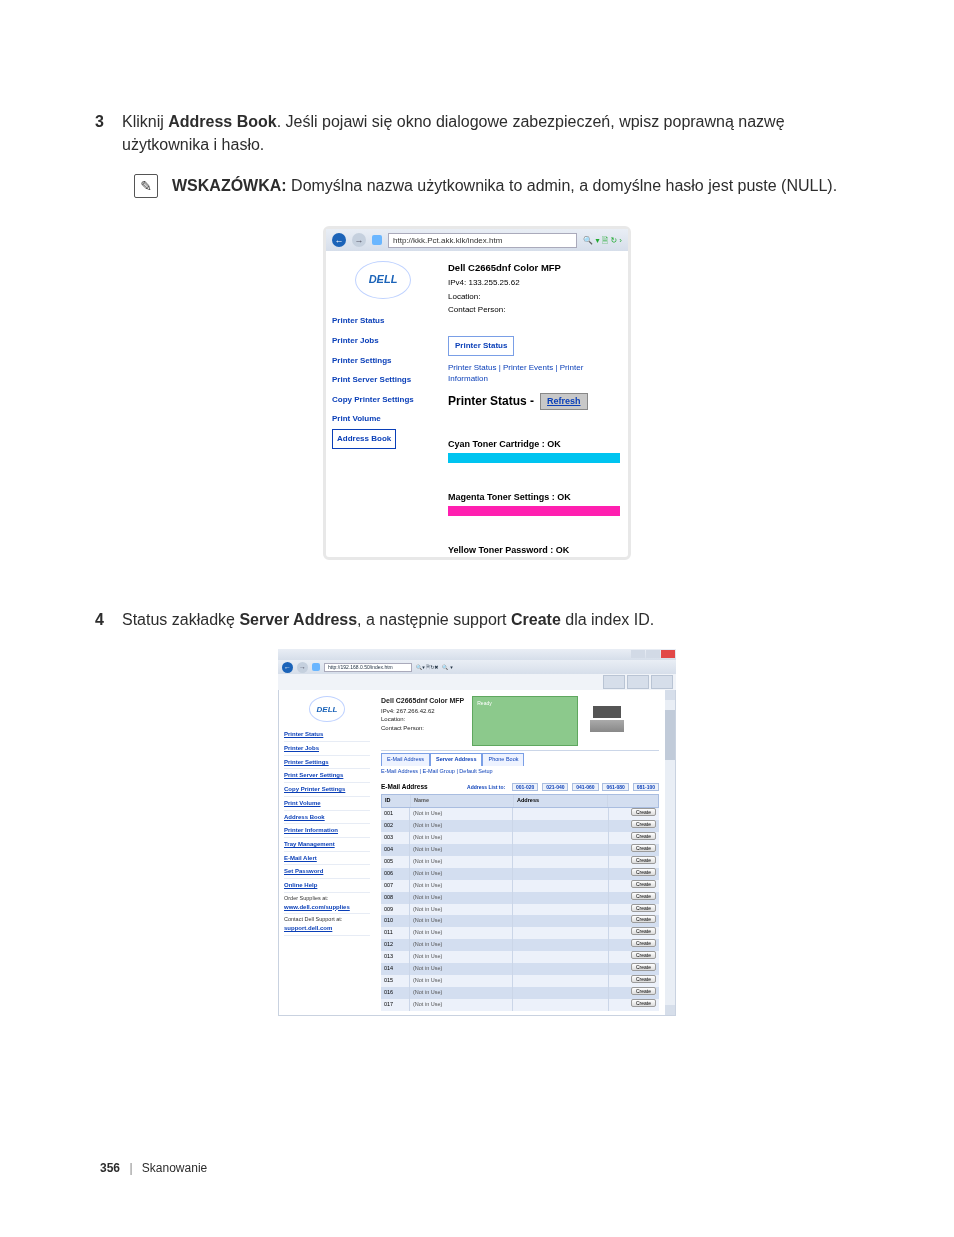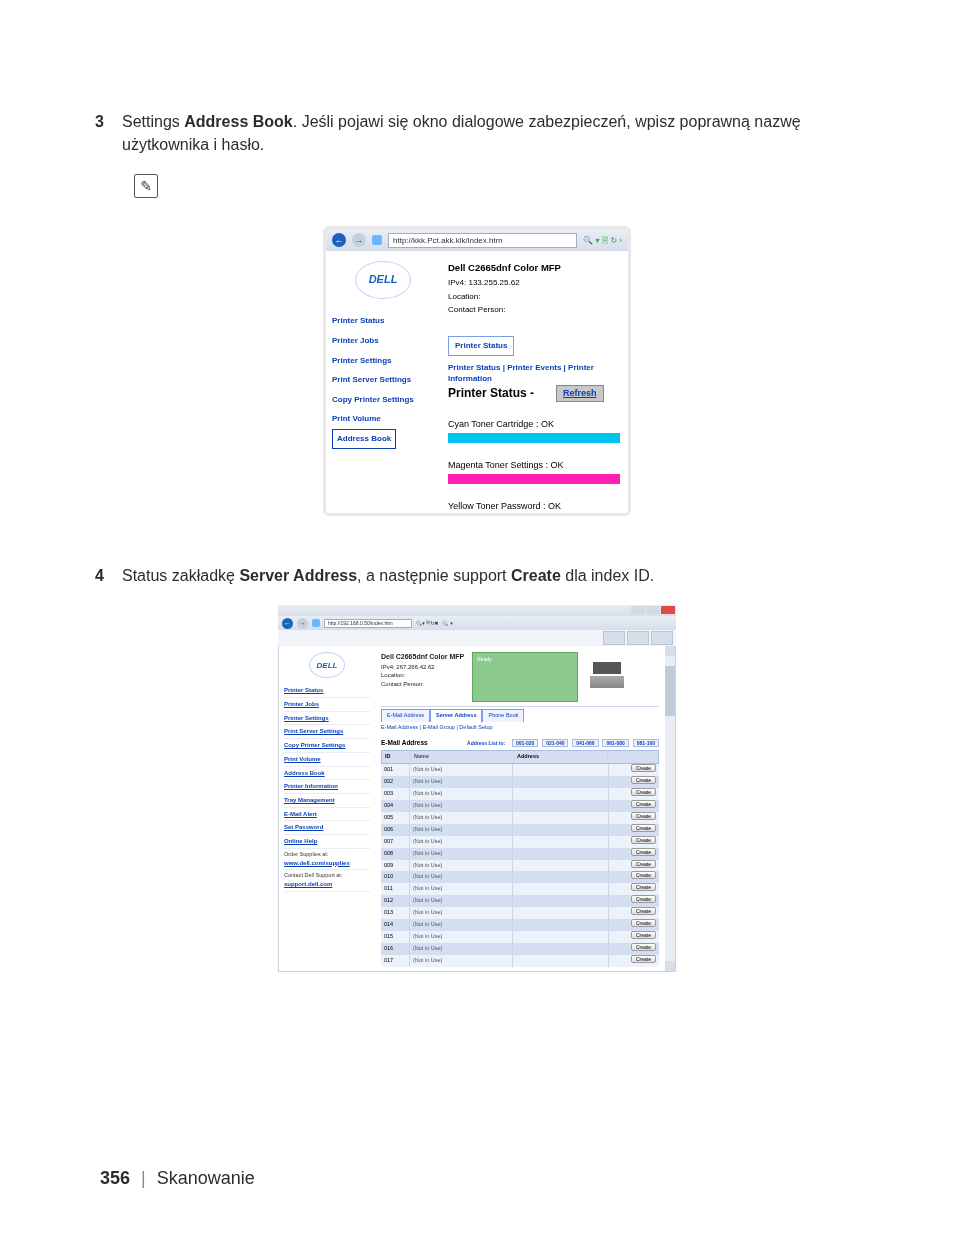--- a/index.html
+++ b/index.html
@@ -29,25 +29,25 @@
   .shot1 .side .logo{width:54px;height:36px;border:1px solid #bfd2ff;border-radius:50%;
     margin:2px auto 12px auto;display:flex;align-items:center;justify-content:center;
     color:#1b63b8;font-weight:700;font-size:11px;font-style:italic}
   .shot1 .side .item{padding:4px 0}
   .shot1 .side .sel{border:1px solid #0a3fb8;padding:3px 4px;display:inline-block}
   .shot1 .main{flex:1;padding:10px 8px 0 8px;font-size:8px;color:#000}
   .shot1 .main .title{font-weight:700;font-size:9.5px;margin-bottom:2px}
   .shot1 .main .row{margin-bottom:2px}
   .shot1 .tabbox{border:1px solid #7a9fe6;padding:3px 6px;display:inline-block;
     color:#0a3fb8;font-weight:700;margin:18px 0 6px 0}
-  .shot1 .crumbs{color:#0a3fb8;font-weight:700;}
-  .shot1 .h2{font-size:12px;font-weight:700;display:flex;align-items:center;gap:22px}
+  .shot1 .crumbs{color:#0a3fb8;font-weight:400;margin-bottom:8px}
+  .shot1 .h2{font-size:12px;font-weight:700;display:flex;align-items:center;gap:6px}
   .shot1 .refresh{background:#c8c8c8;border:1px solid #888;padding:1px 6px;
     font-size:9px;color:#0a3fb8;text-decoration:underline}
-  .shot1 .toner{margin-top:16px;font-size:9px;font-weight:400}
+  .shot1 .toner{margin-top:28px;font-size:9px;font-weight:700}
   .shot1 .bar{height:10px;margin:2px 0 8px 0}
   .shot1 .cy{background:#00c4f0}.shot1 .mg{background:#ff1fb0}
 
   
   .shot2{width:398px;font-size:6px;color:#000}
   .shot2 .titlebar{height:11px;background:linear-gradient(#e9eef5,#d6deea);display:flex;justify-content:flex-end}
   .shot2 .winbtns span{display:inline-block;width:14px;height:8px;margin:1px 1px 0 0}
   .shot2 .winbtns .a{background:#d2dae6}.shot2 .winbtns .b{background:#d2dae6}.shot2 .winbtns .c{background:#e24848}
   .shot2 .addrbar{height:14px;background:linear-gradient(#e9eef5,#d6deea);
     display:flex;align-items:center;gap:4px;padding:0 4px;font-size:5px;color:#234}
@@ -91,38 +91,41 @@
   .shot2 .tbl .c-name{width:96px;padding:2px 3px;border-right:1px solid #cbd6e8;color:#555}
   .shot2 .tbl .c-addr{flex:1;padding:2px 3px;border-right:1px solid #cbd6e8}
   .shot2 .tbl .c-act{width:44px;padding:1px 3px;text-align:right}
   .shot2 .btn{background:linear-gradient(#fefefe,#dcdcdc);border:1px solid #9a9a9a;
     border-radius:2px;padding:0 4px;font-size:5px}
   .shot2 .bar1{height:1px;background:#cbd6e8;margin:0 6px}
   .scrollbar{width:10px;background:#e9eef5;display:flex;flex-direction:column}
   .scrollbar .thumb{background:#c1cbd9;flex:0 0 50px;margin-top:10px}
   .scrollbar .arr{height:10px;background:#d6deea}
 
-  .footer{position:absolute;bottom:46px;left:100px;font-size:18px}
+  .footer{position:absolute;bottom:60px;left:100px;font-size:12px}
   .footer .pg{font-weight:700}
   .footer .sep{color:#888;margin:0 6px}
 </style>
 </head>
 <body>
 
 <div class="page">
 
   <div class="step">
     <div class="step-num">3</div>
     <div class="step-body">
-      <span>Settings </span><b>Address Book</b><span>. Jeśli pojawi się okno dialogowe zabezpieczeń, wpisz poprawną nazwę użytkownika i hasło.</span>
+      <span>Kliknij </span><b>Address Book</b><span>. Jeśli pojawi się okno dialogowe zabezpieczeń, wpisz poprawną nazwę użytkownika i hasło.</span>
     </div>
   </div>
 
   <div class="tip-row">
     <div class="tip-icon">✎</div>
+    <div>
+      <span class="tip-label">WSKAZÓWKA:</span><span> Domyślna nazwa użytkownika to admin, a domyślne hasło jest puste (NULL).</span>
+    </div>
   </div>
 
   <div class="figwrap">
     <div class="shot1">
       <div class="addrbar">
         <div class="nav">←</div>
         <div class="nav nav2">→</div>
         <div class="ieicon"></div>
         <div class="url">http://kkk.Pct.akk.klk/index.htm</div>
         <span>🔍 ▾ 🗎 ↻ ›</span>

